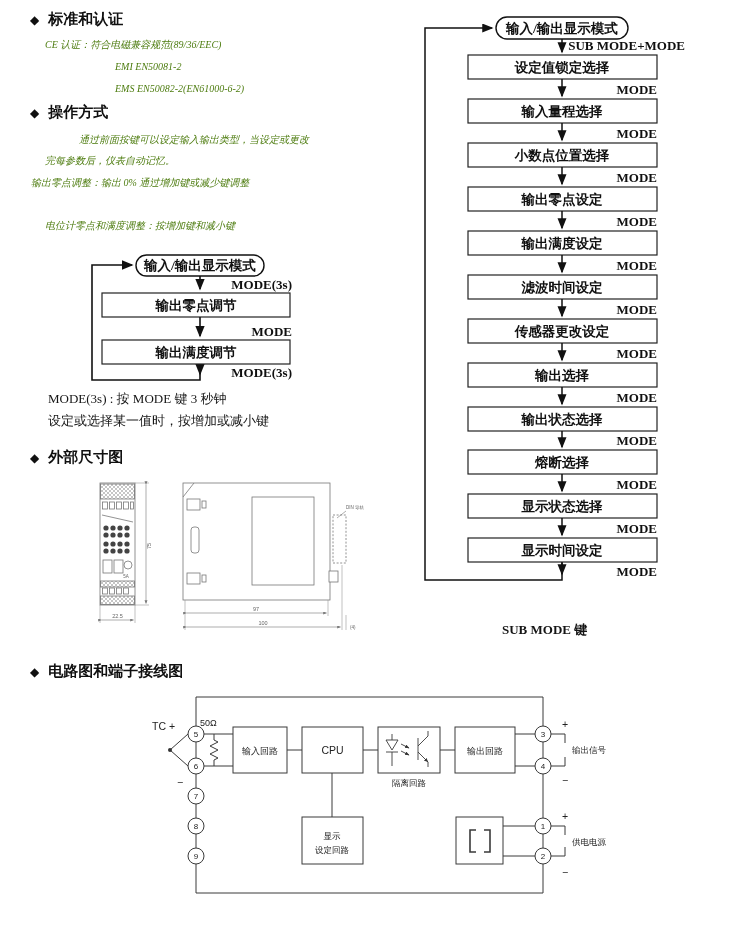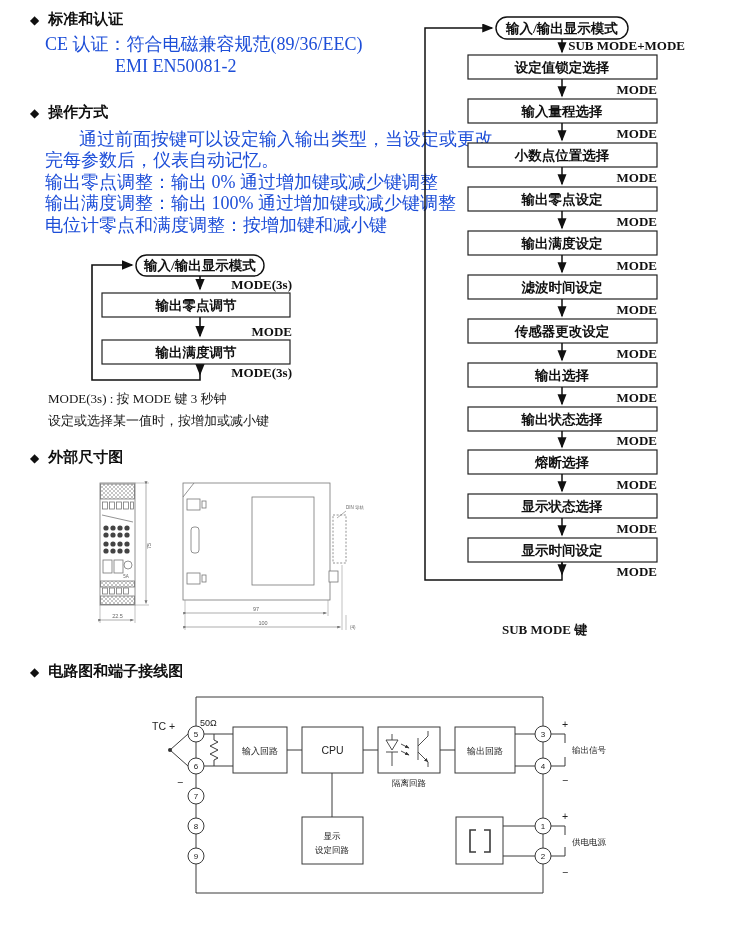--- a/index.html
+++ b/index.html
@@ -2,21 +2,21 @@
 <html><head>
 <meta charset="utf-8">
 <style>
   html,body{margin:0;padding:0;background:#e8e8e8;}
   .page{position:relative;width:738px;height:930px;background:#ffffff;overflow:hidden;
         font-family:"Liberation Serif","DejaVu Serif",serif;color:#111;}
   .abs{position:absolute;}
   .heading{font-family:"Liberation Sans","DejaVu Sans",sans-serif;font-weight:bold;
            font-size:15px;color:#101010;display:flex;align-items:center;gap:9px;}
   .heading .diamond{font-size:12px;line-height:1;}
-  .bodyline{font-size:18px;line-height:21px;white-space:nowrap;color:#1d4ed8;}
+  .bodyline{font-size:10px;line-height:21px;white-space:nowrap;color:#4d7c0f;font-style:italic;}
   .note{font-size:13px;white-space:nowrap;color:#151515;text-align:right;}
   svg text{fill:#101010;}
   .flowtext{font-size:13.5px;font-weight:bold;font-family:"Liberation Serif","DejaVu Serif",serif;}
   .edgetext{font-size:13px;font-weight:bold;font-family:"Liberation Serif","DejaVu Serif",serif;}
   .ckt-cn{font-size:9px;font-family:"Liberation Serif","DejaVu Serif",serif;fill:#222;}
   .ckt-sm{font-size:8.5px;font-family:"Liberation Serif","DejaVu Serif",serif;fill:#222;}
   .ckt-lat{font-size:10.5px;font-family:"Liberation Sans","DejaVu Sans",sans-serif;fill:#222;}
   .ckt-num{font-size:8px;font-family:"Liberation Sans","DejaVu Sans",sans-serif;fill:#222;}
   .dimtext{font-size:5.5px;fill:#666;font-family:"Liberation Sans","DejaVu Sans",sans-serif;}
   .dimtiny{font-size:4.5px;fill:#666;font-family:"Liberation Sans","DejaVu Sans",sans-serif;}
@@ -25,29 +25,29 @@
 <body>
 
 <div class="page">
 
   <div class="abs heading" style="left:30px;top:10px;">
     <span class="diamond">◆</span>
     <span>标准和认证</span>
   </div>
   <div class="abs bodyline" style="left:45px;top:34px;">CE 认证：符合电磁兼容规范(89/36/EEC)</div>
   <div class="abs bodyline" style="left:115px;top:56px;">EMI EN50081-2</div>
+  <div class="abs bodyline" style="left:115px;top:78px;">EMS EN50082-2(EN61000-6-2)</div>
 
   <div class="abs heading" style="left:30px;top:103px;">
     <span class="diamond">◆</span>
     <span>操作方式</span>
   </div>
   <div class="abs bodyline" style="left:79px;top:129px;">通过前面按键可以设定输入输出类型，当设定或更改</div>
   <div class="abs bodyline" style="left:45px;top:150px;">完每参数后，仪表自动记忆。</div>
-  <div class="abs bodyline" style="left:45px;top:172px;">输出零点调整：输出 0% 通过增加键或减少键调整</div>
-  <div class="abs bodyline" style="left:45px;top:193px;">输出满度调整：输出 100% 通过增加键或减少键调整</div>
+  <div class="abs bodyline" style="left:31px;top:172px;">输出零点调整：输出 0% 通过增加键或减少键调整</div>
   <div class="abs bodyline" style="left:45px;top:215px;">电位计零点和满度调整：按增加键和减小键</div>
 
   <svg class="abs" style="left:55px;top:243px;" width="250" height="150" viewBox="0 0 250 150">
     <defs>
       <marker id="ahL" markerWidth="9" markerHeight="8" refX="6.5" refY="3" orient="auto">
         <path d="M0,0 L7.5,3 L0,6 z" fill="#111"></path>
       </marker>
     </defs>
     <path d="M145,121 V137 H37 V22 H77" fill="none" stroke="#111" stroke-width="1.6" marker-end="url(#ahL)"></path>
     <line x1="145" y1="121" x2="145" y2="131" stroke="#111" stroke-width="1.6" marker-end="url(#ahL)"></line>

